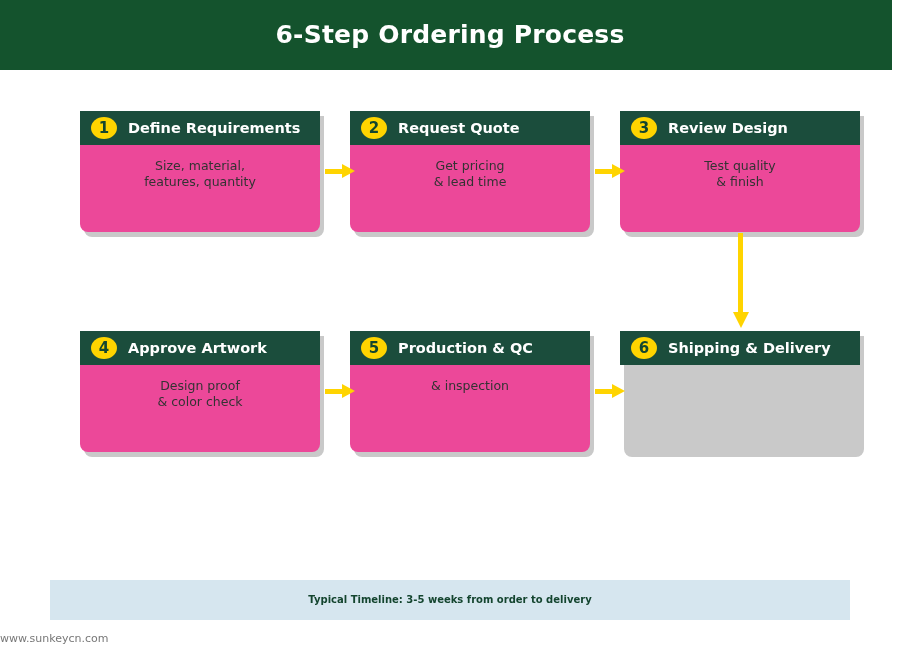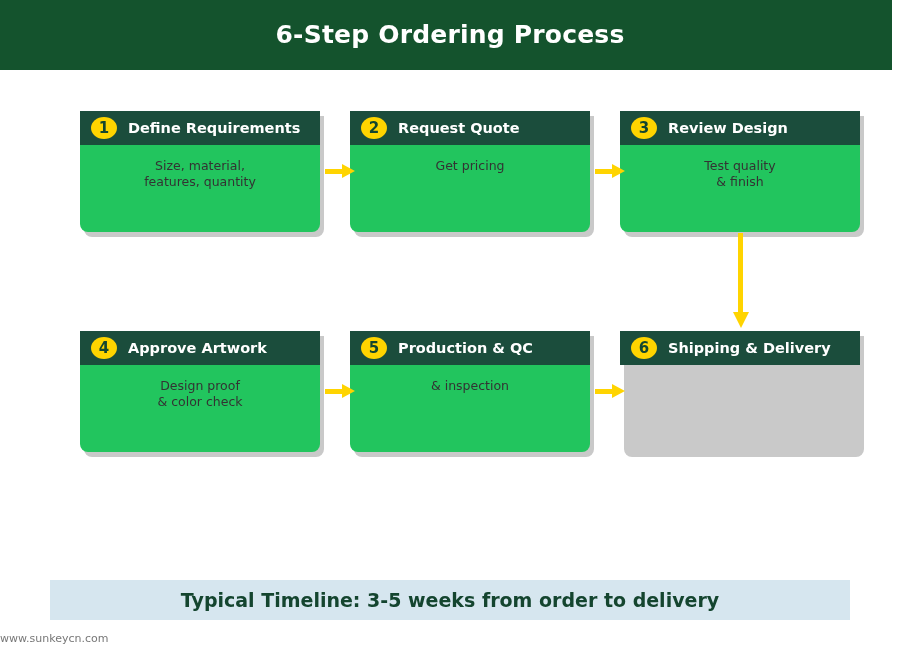--- a/index.html
+++ b/index.html
@@ -89,21 +89,21 @@
     font-weight: bold;
     white-space: nowrap;
     text-align: center;
   }
   .card-body {
     position: absolute;
     left: 0;
     top: 34px;
     width: 240px;
     height: 87px;
-    background: #22c55e;
+    background: #ec4899;
     border-radius: 0 0 8px 8px;
     box-sizing: border-box;
   }
   .card-desc {
     position: absolute;
     left: 0;
     top: 13px;
     width: 240px;
     text-align: center;
     color: #333333;
@@ -184,21 +184,21 @@
   }
   #timeline-text {
     position: absolute;
     left: 0;
     top: 0;
     width: 800px;
     height: 40px;
     line-height: 40px;
     text-align: center;
     color: #14452f;
-    font-size: 19px;
+    font-size: 10px;
     font-weight: bold;
   }
 
   
   #footer-text {
     position: absolute;
     left: 0;
     top: 632px;
     width: 900px;
     text-align: left;
@@ -225,20 +225,21 @@
     <div class="badge">1</div>
     <div class="card-title">Define Requirements</div>
   </div>
 </div>
 
 <div class="card" id="card-2">
   <div class="card-shadow"></div>
   <div class="card-body">
     <div class="card-desc">
       <div>Get pricing</div>
+      <div>&amp; lead time</div>
     </div>
   </div>
   <div class="card-header">
     <div class="badge">2</div>
     <div class="card-title">Request Quote</div>
   </div>
 </div>
 
 <div class="card" id="card-3">
   <div class="card-shadow"></div>

